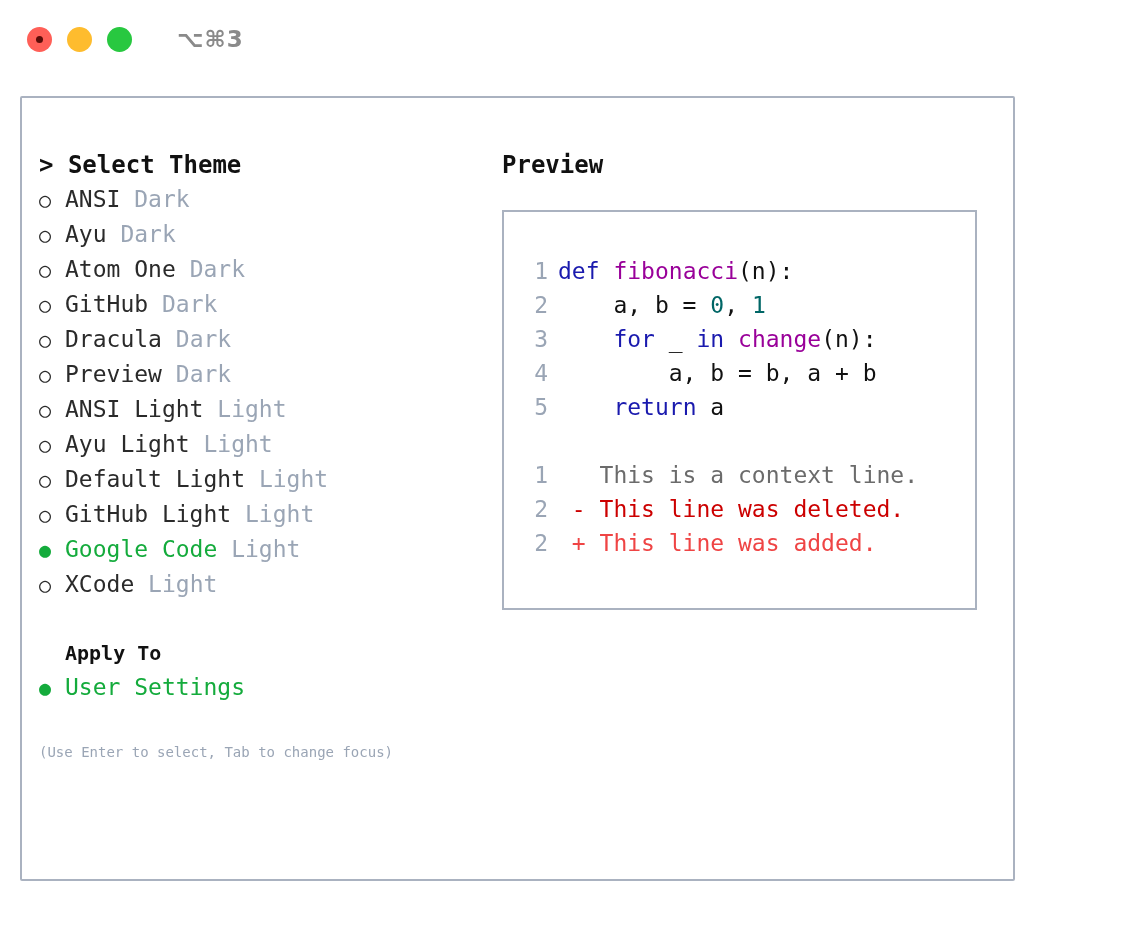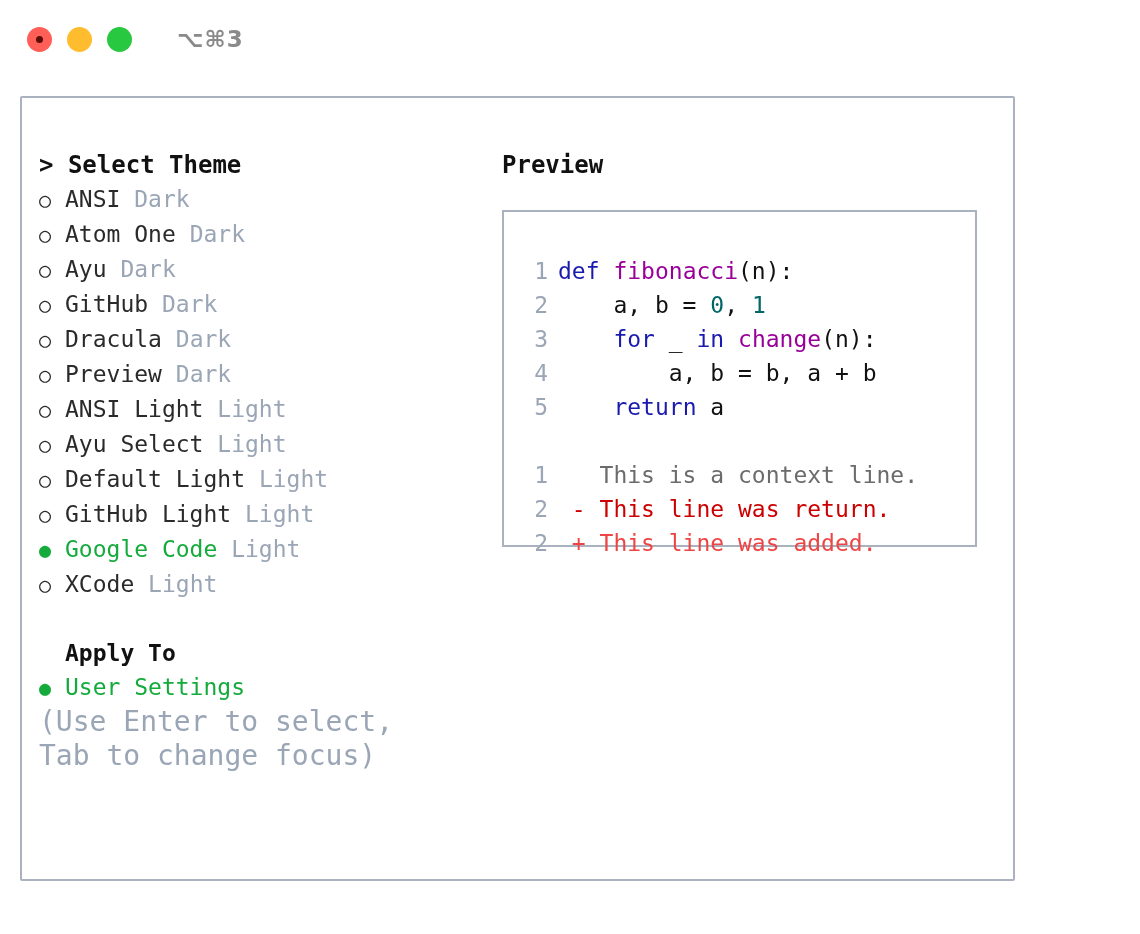--- a/index.html
+++ b/index.html
@@ -118,32 +118,33 @@
   }
   .marker-off { color: #2a2a2a; }
   .marker-on  { color: #14ab3c; }
   .opt-label-on { color: #14ab3c; }
   .badge {
     color: #9aa5b5;
     text-align: center;
   }
 
   .group-title {
-    font-size: 23px;
+    font-size: 20px;
     font-weight: bold;
     color: #111111;
     line-height: 34px;
     white-space: pre;
     padding-left: 26px;
   }
 
   .spacer-row { height: 34px; }
 
   .hint {
-    font-size: 28px;
+    margin-top: 30px;
+    font-size: 14px;
     line-height: 34px;
     color: #9aa5b5;
     width: 420px;
   }
 
   
   .right-col {
     position: absolute;
     left: 480px;
     top: 50px;
@@ -151,21 +152,21 @@
   }
   .preview-title {
     font-size: 24px;
     font-weight: bold;
     color: #111111;
     line-height: 34px;
   }
   .preview-box {
     margin-top: 28px;
     width: 475px;
-    height: 337px;
+    height: 400px;
     border: 2px solid #aab2c0;
     box-sizing: border-box;
     background: #ffffff;
     padding: 42px 0 0 0;
   }
 
   .code-line {
     font-size: 23px;
     line-height: 34px;
     white-space: pre;
@@ -204,27 +205,27 @@
 
   <div class="card">
     <div class="columns">
 
       <div class="left-col">
 
         <div class="heading"><span class="caret">&gt;</span> <span>Select Theme</span></div>
 
         <div id="theme-list">
             <div class="opt-row"><span class="marker marker-off">○</span><span>ANSI </span><span class="badge">Dark</span></div>
+            <div class="opt-row"><span class="marker marker-off">○</span><span>Ayu </span><span class="badge">Dark</span></div>
             <div class="opt-row"><span class="marker marker-off">○</span><span>Atom One </span><span class="badge">Dark</span></div>
-            <div class="opt-row"><span class="marker marker-off">○</span><span>Ayu </span><span class="badge">Dark</span></div>
             <div class="opt-row"><span class="marker marker-off">○</span><span>GitHub </span><span class="badge">Dark</span></div>
             <div class="opt-row"><span class="marker marker-off">○</span><span>Dracula </span><span class="badge">Dark</span></div>
             <div class="opt-row"><span class="marker marker-off">○</span><span>Preview </span><span class="badge">Dark</span></div>
             <div class="opt-row"><span class="marker marker-off">○</span><span>ANSI Light </span><span class="badge">Light</span></div>
-            <div class="opt-row"><span class="marker marker-off">○</span><span>Ayu Select </span><span class="badge">Light</span></div>
+            <div class="opt-row"><span class="marker marker-off">○</span><span>Ayu Light </span><span class="badge">Light</span></div>
             <div class="opt-row"><span class="marker marker-off">○</span><span>Default Light </span><span class="badge">Light</span></div>
             <div class="opt-row"><span class="marker marker-off">○</span><span>GitHub Light </span><span class="badge">Light</span></div>
             <div class="opt-row"><span class="marker marker-on">●</span><span class="opt-label-on">Google Code </span><span class="badge">Light</span></div>
             <div class="opt-row"><span class="marker marker-off">○</span><span>XCode </span><span class="badge">Light</span></div>
           </div>
 
         <div class="spacer-row"></div>
 
         <div class="group-title">Apply To</div>
 
@@ -241,21 +242,21 @@
           <div id="code-block">
               <div class="code-line"><span class="ln">1</span><span class="kw">def </span><span class="fn">fibonacci</span><span class="plain">(n):</span></div>
               <div class="code-line"><span class="ln">2</span><span class="plain">    a, b = </span><span class="num">0</span><span class="plain">, </span><span class="num">1</span></div>
               <div class="code-line"><span class="ln">3</span><span class="plain">    </span><span class="kw">for</span><span class="plain"> _ </span><span class="kw">in</span><span class="plain"> </span><span class="fn">change</span><span class="plain">(n):</span></div>
               <div class="code-line"><span class="ln">4</span><span class="plain">        a, b = b, a + b</span></div>
               <div class="code-line"><span class="ln">5</span><span class="plain">    </span><span class="kw">return</span><span class="plain"> a</span></div>
             </div>
           <div class="blank-line"></div>
           <div id="diff-block">
               <div class="code-line"><span class="ln">1</span><span class="ctx">   This is a context line.</span></div>
-              <div class="code-line"><span class="ln">2</span><span class="del"> - This line was return.</span></div>
+              <div class="code-line"><span class="ln">2</span><span class="del"> - This line was deleted.</span></div>
               <div class="code-line"><span class="ln">2</span><span class="add"> + This line was added.</span></div>
             </div>
         </div>
       </div>
 
     </div>
   </div>
 </div>
 
 </body></html>

